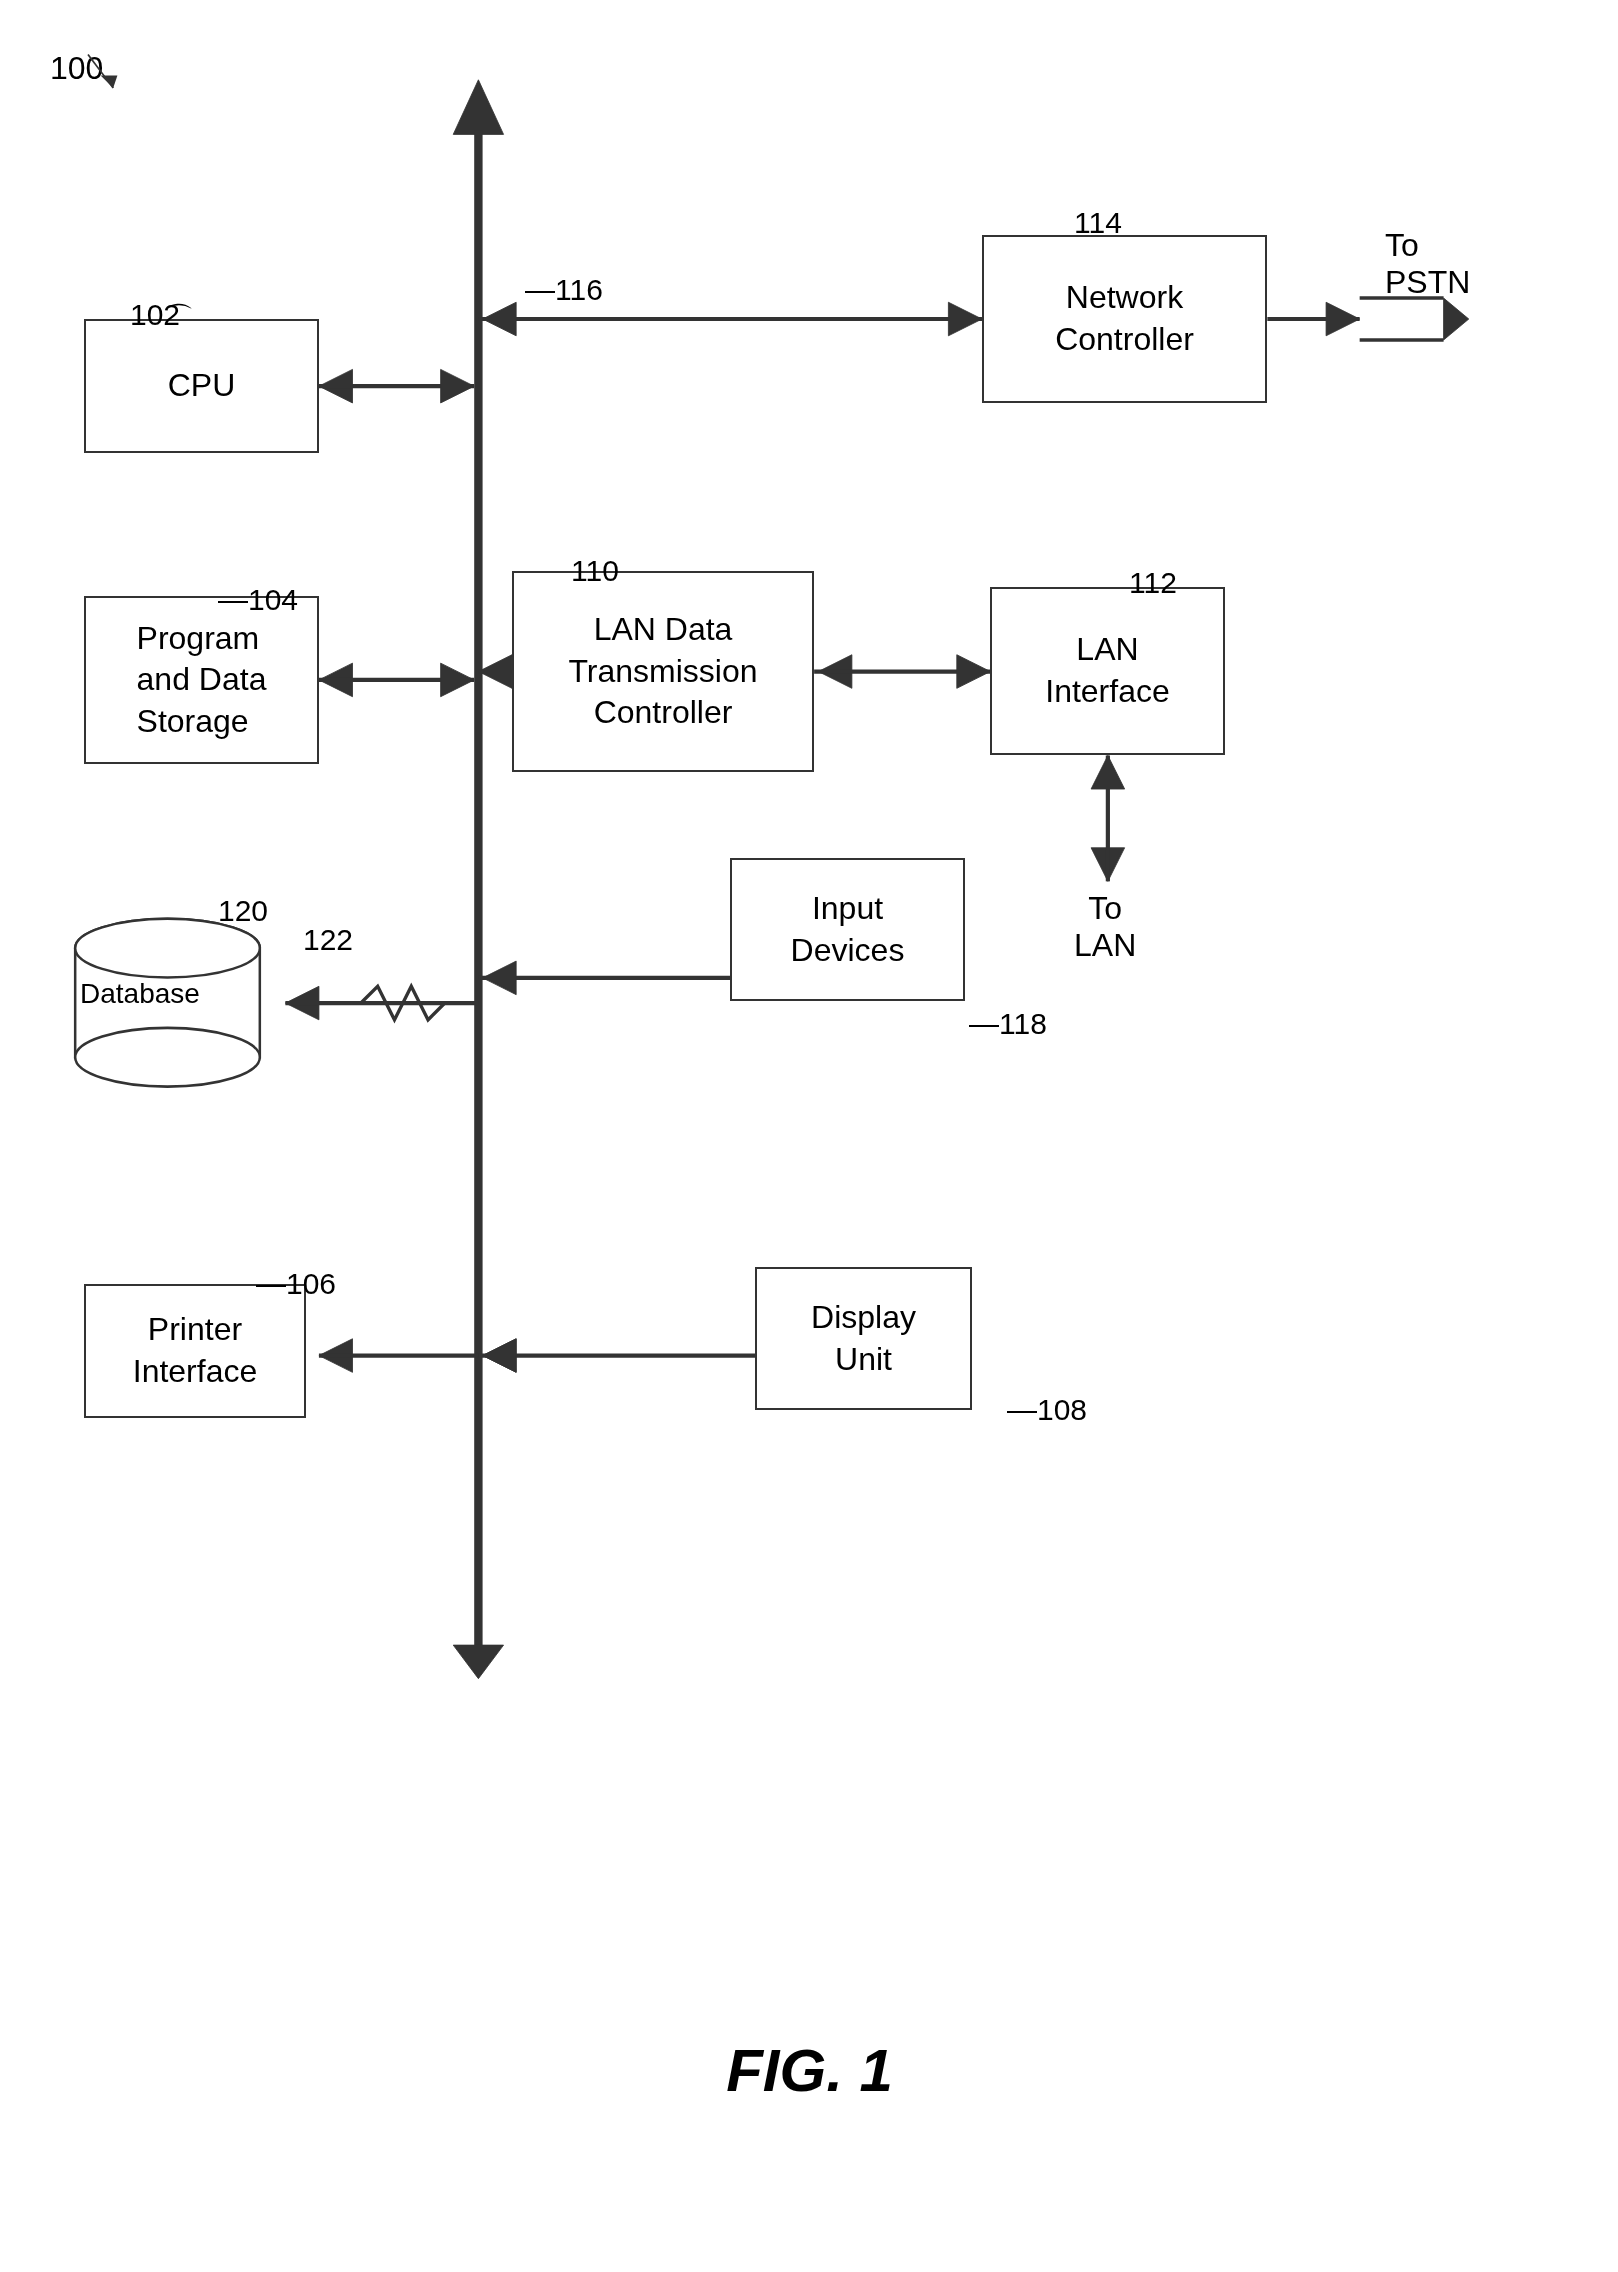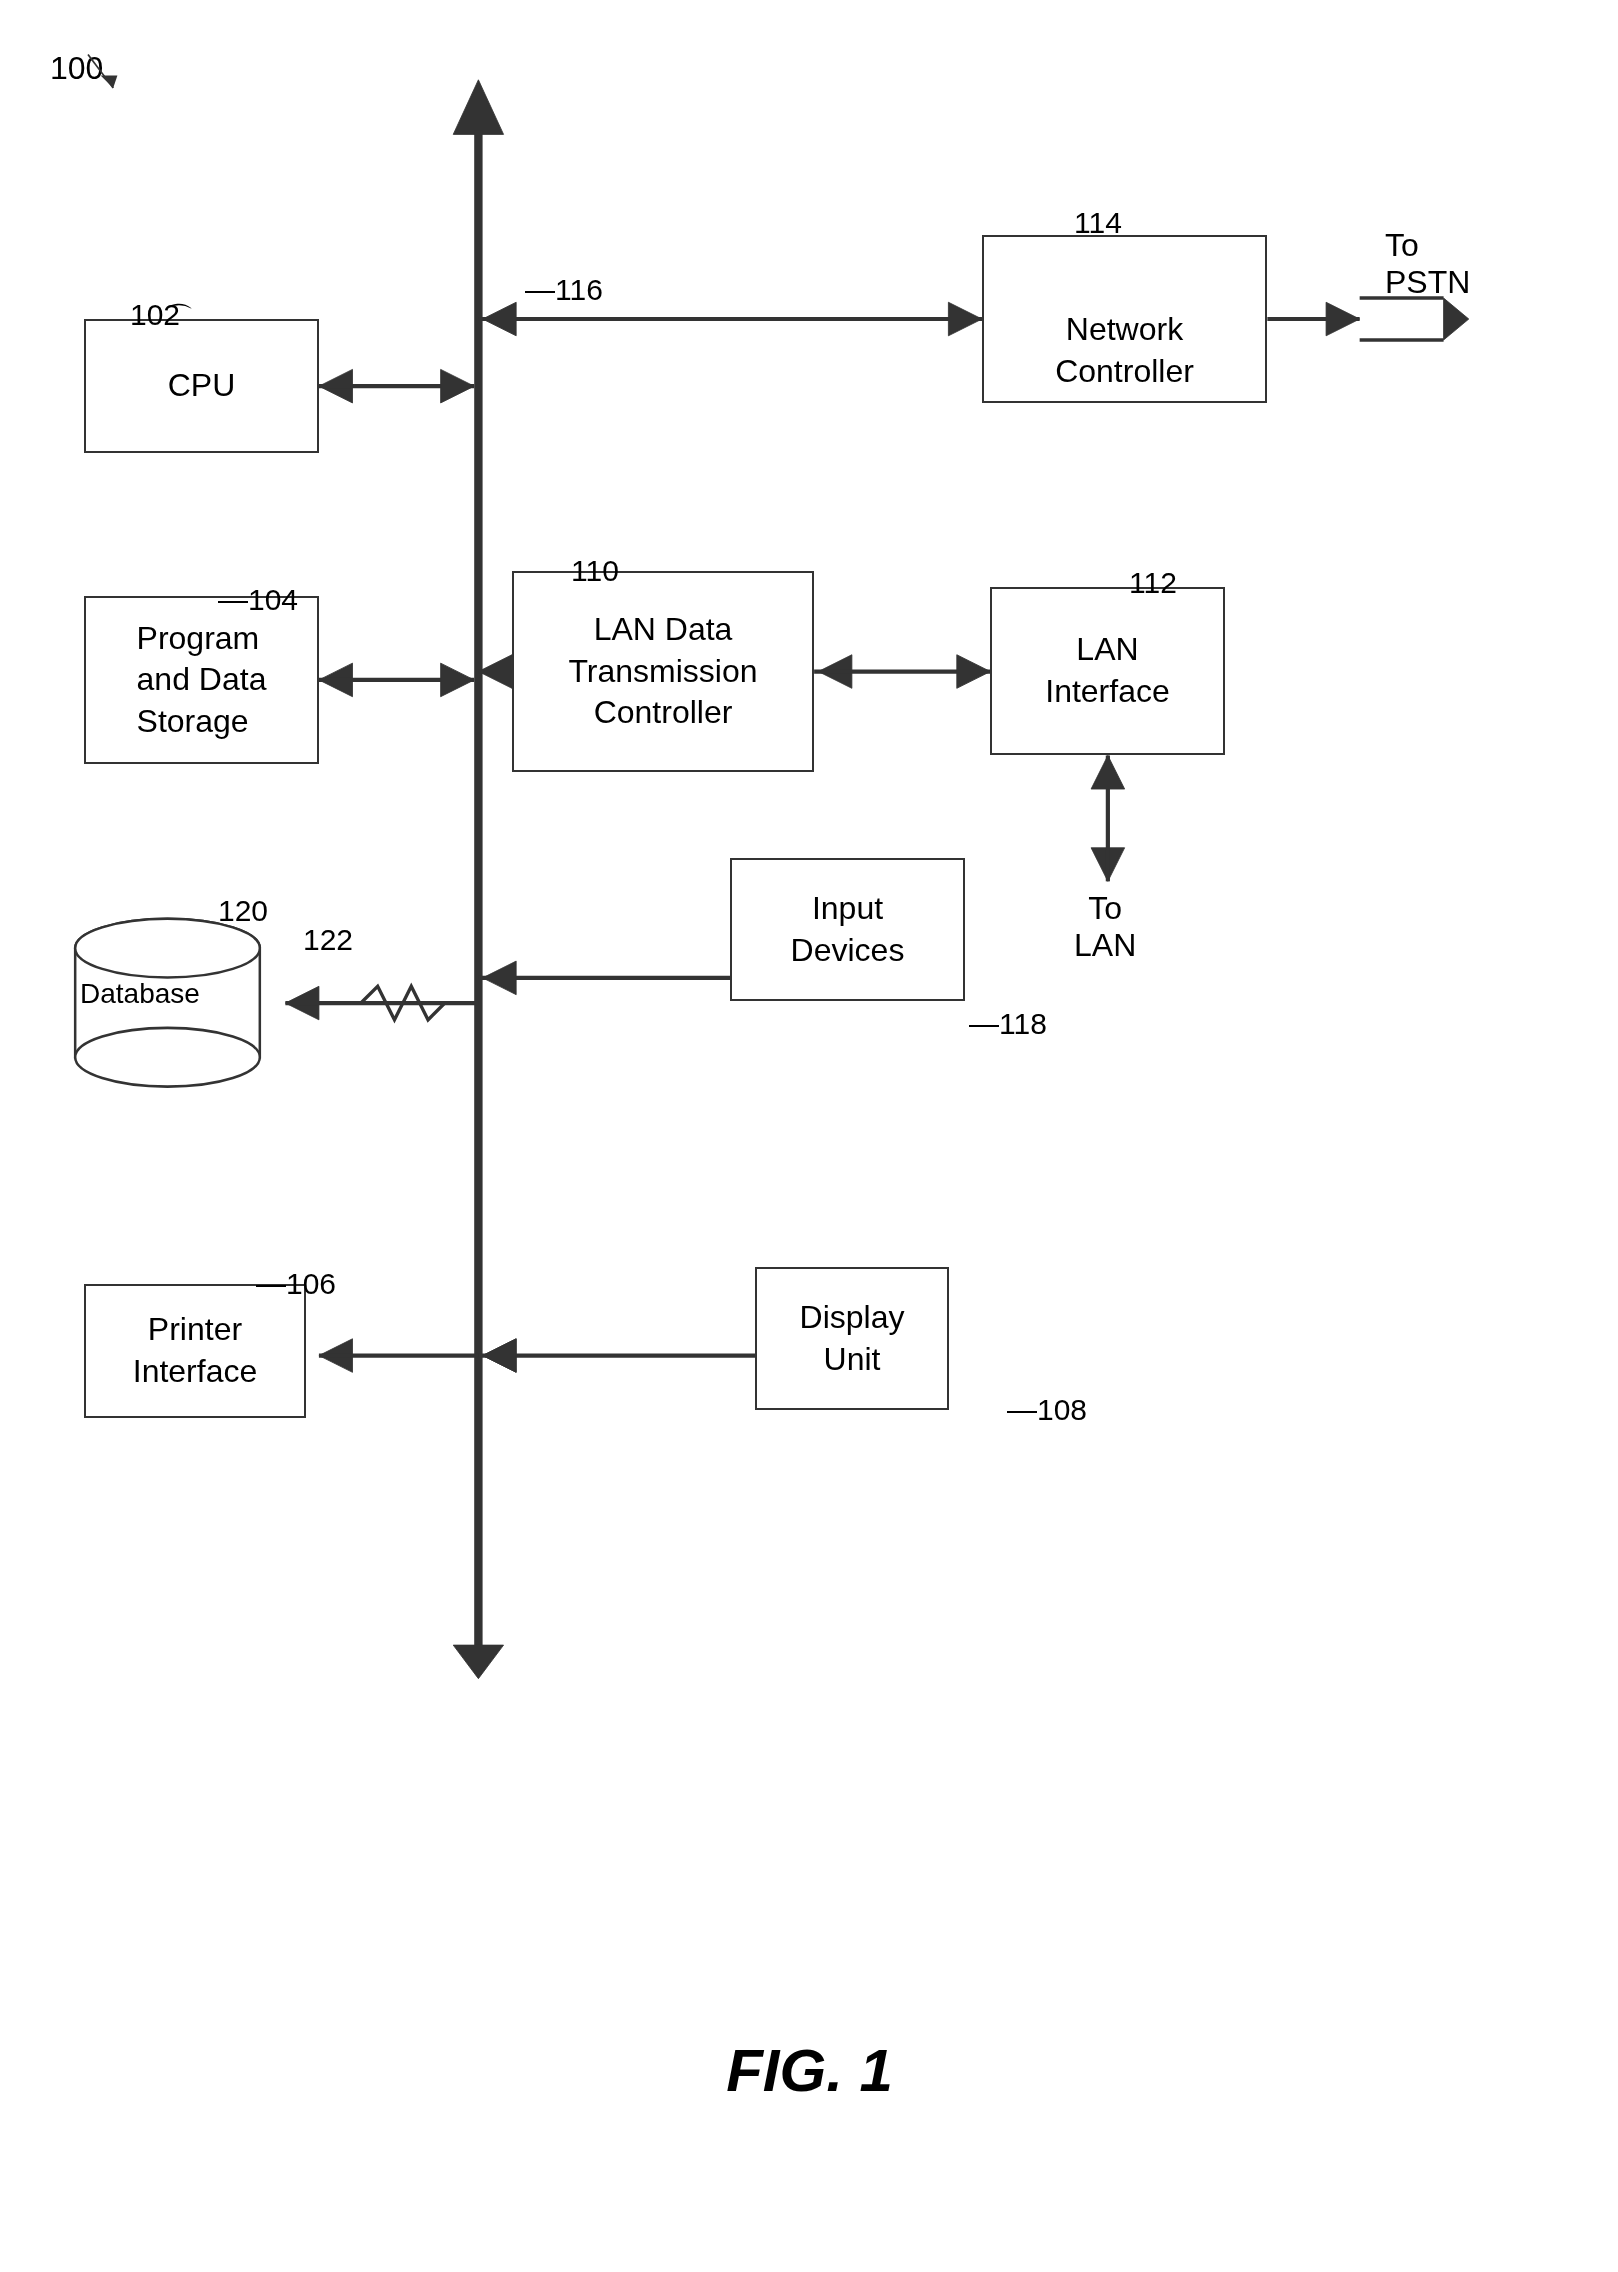--- a/index.html
+++ b/index.html
@@ -104,21 +104,21 @@
       left: 730px;
       top: 858px;
       width: 235px;
       height: 143px;
     }
 
     
     .display-box {
       left: 755px;
       top: 1267px;
-      width: 194px;
+      width: 217px;
       height: 143px;
       justify-content: center;
     }
 
     
     .fig-label {
       position: absolute;
       bottom: 168px;
       left: 50%;
       transform: translateX(-50%);
@@ -245,21 +245,21 @@
   </div>
 
   <div class="ref-label" style="top:1267px; left:256px;">—106</div>
 
   <div class="box lantx-box" style="padding:8.4px;">
     <span>LAN Data<br>Transmission<br>Controller</span>
   </div>
 
   <div class="ref-label" style="top:554px; left:571px;">110</div>
 
-  <div class="box netctrl-box" style="padding:8.4px;align-items:flex-end;">
+  <div class="box netctrl-box" style="padding:8.4px;">
     <span>Network<br>Controller</span>
   </div>
 
   <div class="ref-label" style="top:206px; left:1074px;">114</div>
 
   <div class="box lanif-box" style="padding:8.4px;">
     <span>LAN<br>Interface</span>
   </div>
 
   <div class="ref-label" style="top:566px; left:1129px;">112</div>

